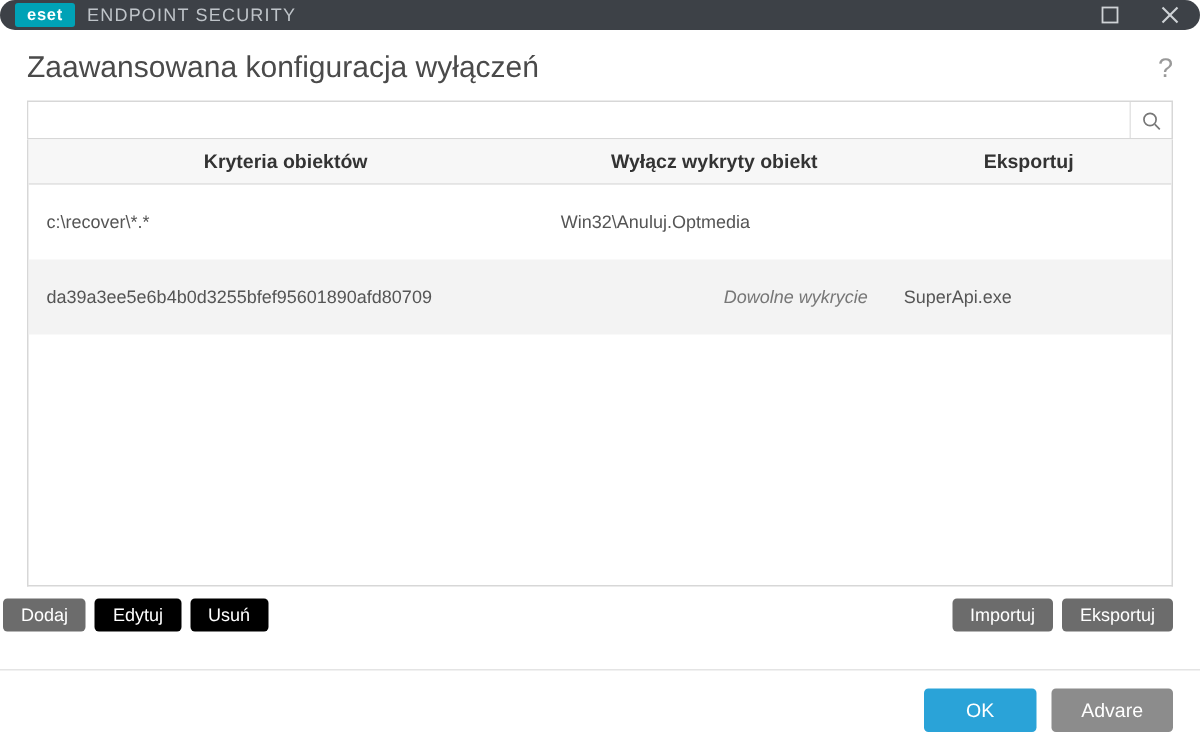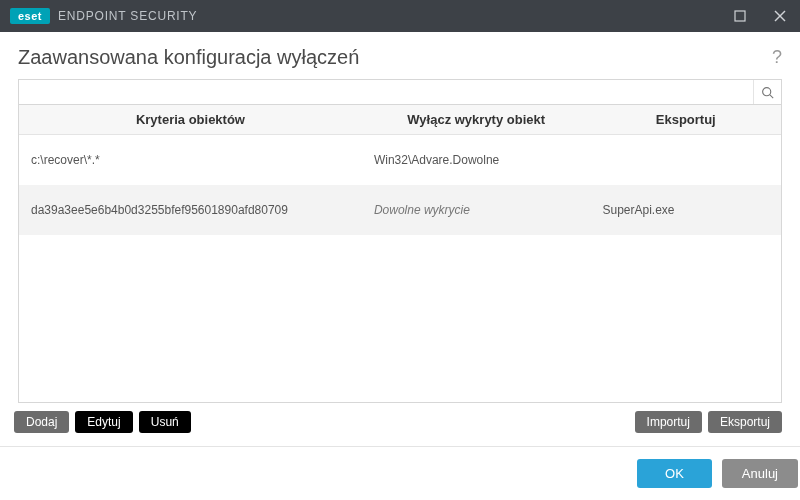--- a/index.html
+++ b/index.html
@@ -1,18 +1,18 @@
 <!DOCTYPE html>
 <html><head>
 <meta charset="utf-8">
 <style>
   * { box-sizing: border-box; margin: 0; padding: 0; }
   body { font-family: "Segoe UI", Arial, sans-serif; font-size: 13px; color: #333; background: #fff; width: 800px; height: 500px; overflow: hidden; }
 
-  .titlebar { height: 32px; background: #3d4147; display: flex; align-items: center; padding: 0 0 0 10px; color: #cfd2d6; }
+  .titlebar { height: 20px; background: #3d4147; display: flex; align-items: center; padding: 0 0 0 10px; color: #cfd2d6; border-radius: 10px; }
   .brand-badge { background: #00a2b6; color: #fff; font-weight: bold; font-size: 11px; padding: 2px 8px; border-radius: 2px; letter-spacing: 0.5px; }
   .brand-text { margin-left: 8px; font-size: 12px; letter-spacing: 0.8px; color: #bfc4c9; }
   .titlebar-spacer { flex: 1; }
   .titlebar-btn { width: 40px; height: 32px; display: flex; align-items: center; justify-content: center; cursor: pointer; color: #cfd2d6; }
   .titlebar-btn svg { width: 12px; height: 12px; stroke: currentColor; }
 
   .header-row { display: flex; align-items: center; padding: 14px 18px 10px 18px; }
   .page-title { font-size: 20px; font-weight: 400; color: #4a4a4a; flex: 1; }
   .help-icon { color: #999; font-size: 18px; cursor: pointer; }
 
@@ -20,29 +20,29 @@
   .search-row { display: flex; border: 1px solid #d7d7d7; background: #fff; height: 26px; }
   .search-input { flex: 1; border: none; outline: none; padding: 0 8px; font-size: 13px; }
   .search-btn { width: 28px; display: flex; align-items: center; justify-content: center; border-left: 1px solid #e4e4e4; cursor: pointer; }
   .search-btn svg { width: 13px; height: 13px; stroke: #777; fill: none; }
 
   .table-wrap { border: 1px solid #d7d7d7; border-top: none; height: 298px; overflow: hidden; background: #fff; }
   table { width: 100%; border-collapse: collapse; table-layout: fixed; }
   thead th { text-align: center; font-weight: 600; font-size: 13px; padding: 7px 12px; background: #f7f7f7; border-bottom: 1px solid #e4e4e4; color: #333; }
   tbody td { padding: 18px 12px; font-size: 12px; color: #555; }
   tbody tr:nth-child(even) { background: #f3f3f3; }
-  .italic { font-style: italic; color: #777; }
+  .italic { font-style: italic; color: #777; text-align: right; }
   col.c1 { width: 45%; } col.c2 { width: 30%; } col.c3 { width: 25%; }
 
-  .action-row { display: flex; gap: 6px; padding: 8px 18px 0 14px; align-items: center; }
+  .action-row { display: flex; gap: 6px; padding: 8px 18px 0 2px; align-items: center; }
   .action-row .flex { flex: 1; }
   .btn-sm { background: #6c6c6c; color: #fff; border: none; border-radius: 3px; padding: 4px 12px; font-size: 12px; cursor: pointer; }
   .btn-sm:disabled { background: #000000; color: #fff; cursor: default; }
 
-  .footer { position: absolute; bottom: 0; left: 0; right: 0; height: 54px; border-top: 1px solid #e4e4e4; display: flex; align-items: center; justify-content: flex-end; gap: 10px; padding: 0 2px; background: #fff; }
+  .footer { position: absolute; bottom: 0; left: 0; right: 0; height: 54px; border-top: 1px solid #e4e4e4; display: flex; align-items: center; justify-content: flex-end; gap: 10px; padding: 0 18px; background: #fff; }
   .btn-primary { background: #2aa3d8; color: #fff; border: none; border-radius: 3px; padding: 7px 28px; font-size: 13px; cursor: pointer; }
   .btn-secondary { background: #8c8c8c; color: #fff; border: none; border-radius: 3px; padding: 7px 20px; font-size: 13px; cursor: pointer; }
 </style>
 </head>
 <body>
 
 <div class="titlebar">
   <span class="brand-badge">eset</span>
   <span class="brand-text">ENDPOINT SECURITY</span>
   <div class="titlebar-spacer"></div>
@@ -85,21 +85,21 @@
       <thead>
         <tr>
           <th>Kryteria obiektów</th>
           <th>Wyłącz wykryty obiekt</th>
           <th>Eksportuj</th>
         </tr>
       </thead>
       <tbody id="tbody">
           <tr>
             <td>c:\recover\*.*</td>
-            <td>Win32\Advare.Dowolne</td>
+            <td>Win32\Anuluj.Optmedia</td>
             <td></td>
           </tr>
           <tr>
             <td>da39a3ee5e6b4b0d3255bfef95601890afd80709</td>
             <td class="italic">Dowolne wykrycie</td>
             <td>SuperApi.exe</td>
           </tr>
         </tbody>
     </table>
   </div>
@@ -109,14 +109,14 @@
   <button class="btn-sm">Dodaj</button>
   <button class="btn-sm" disabled="">Edytuj</button>
   <button class="btn-sm" disabled="">Usuń</button>
   <div class="flex"></div>
   <button class="btn-sm">Importuj</button>
   <button class="btn-sm">Eksportuj</button>
 </div>
 
 <div class="footer">
   <button class="btn-primary">OK</button>
-  <button class="btn-secondary">Anuluj</button>
+  <button class="btn-secondary">Advare</button>
 </div>
 
 </body></html>

